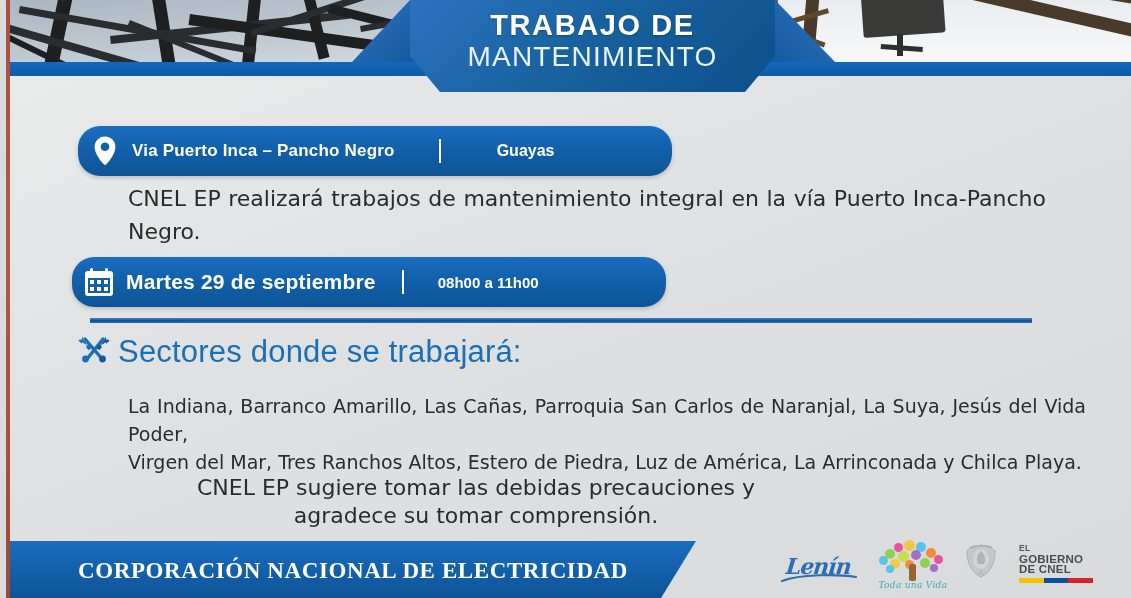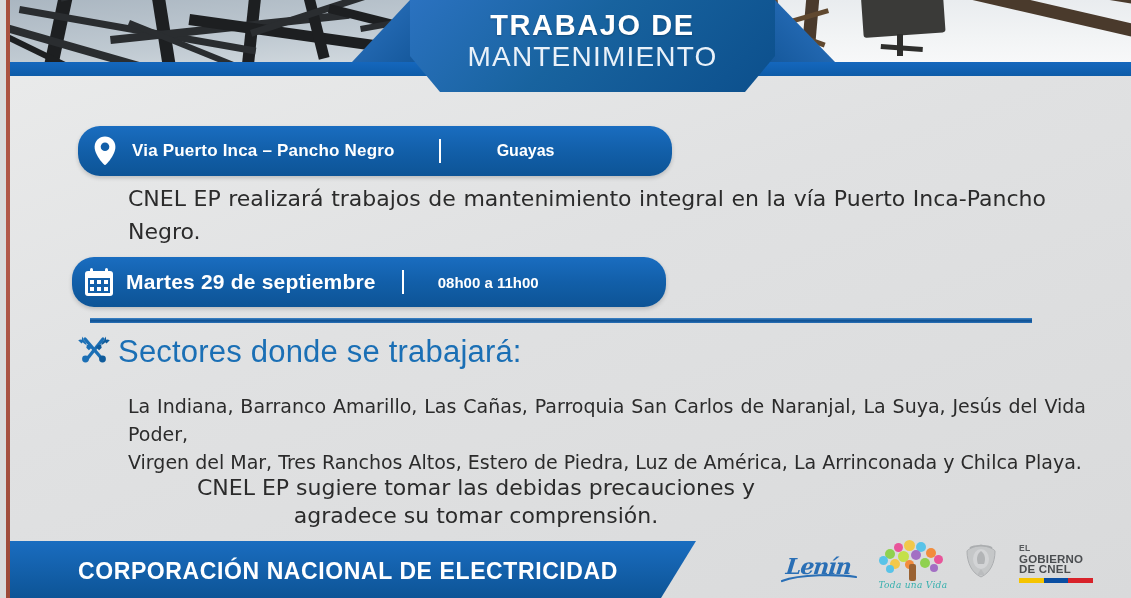--- a/index.html
+++ b/index.html
@@ -81,21 +81,21 @@
   .closing{position:absolute;left:0;top:474px;width:952px;z-index:15;
     text-align:center;color:#2b2b2b;font-size:22px;line-height:28px;
     font-family:"DejaVu Sans", sans-serif;}
   .closing span{display:block;}
 
   
   .footer-bar{position:absolute;left:6px;top:541px;width:690px;height:57px;z-index:20;
     background:linear-gradient(180deg,#1a6dc0,#0d5496);
     clip-path:polygon(0 0,690px 0,655px 57px,0 57px);}
   .footer-text{position:absolute;left:78px;top:558px;z-index:22;color:#ffffff;
-    font-size:23px;font-weight:bold;letter-spacing:.6px;}
+    font-size:23px;font-weight:bold;letter-spacing:.6px;font-family:Liberation Serif, serif;}
 
   .logos{position:absolute;left:776px;top:538px;width:300px;height:56px;z-index:22;
     display:flex;align-items:center;gap:14px;}
   .logo-lenin{width:86px;height:44px;position:relative;display:flex;align-items:center;justify-content:center;}
   .lenin-txt{font-family:"DejaVu Serif", serif;font-style:italic;font-weight:bold;
     font-size:22px;color:#2a6fb5;letter-spacing:-1px;transform:skewX(-6deg);}
   .logo-tree{width:78px;height:52px;position:relative;}
   .tree-cap{position:absolute;left:0;top:0;width:78px;height:34px;}
   .tree-cap i{position:absolute;border-radius:50%;display:block;}
   .trunk{position:absolute;left:35px;top:24px;width:7px;height:17px;background:#9a6232;

